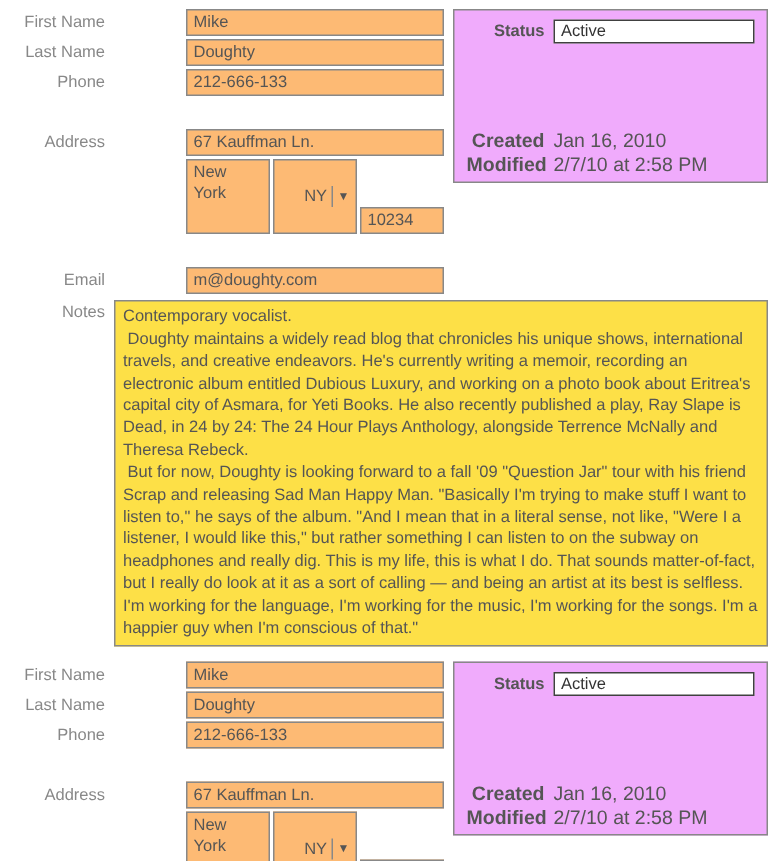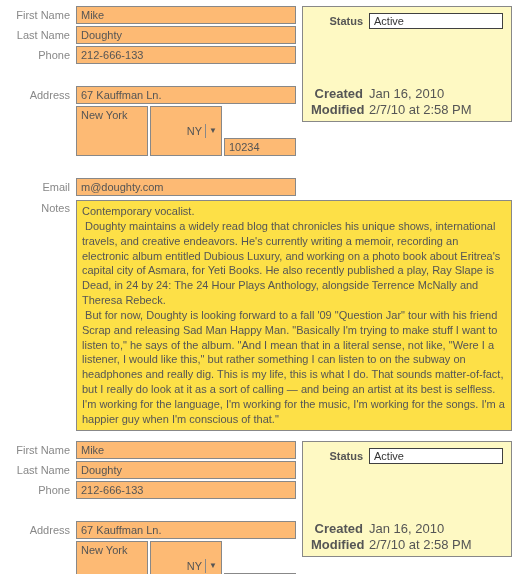--- a/index.html
+++ b/index.html
@@ -18,29 +18,30 @@
   .top-row {
     display: flex;
     align-items: flex-start;
   }
   .left-col {
     flex: 1;
     padding-right: 6px;
   }
   .right-col {
     width: 210px;
-    background: #fef9c3;
+    background: #f0abfc;
     border: 1px solid #888;
     padding: 6px 8px 4px 8px;
   }
   .field-row {
     display: flex;
     align-items: center;
     margin-bottom: 2px;
     min-height: 18px;
+    gap: 48px;
   }
   .field-label {
     width: 70px;
     text-align: right;
     padding-right: 6px;
     color: #888;
     font-size: 11px;
   }
   .field-value, .input-box {
     flex: 1;

